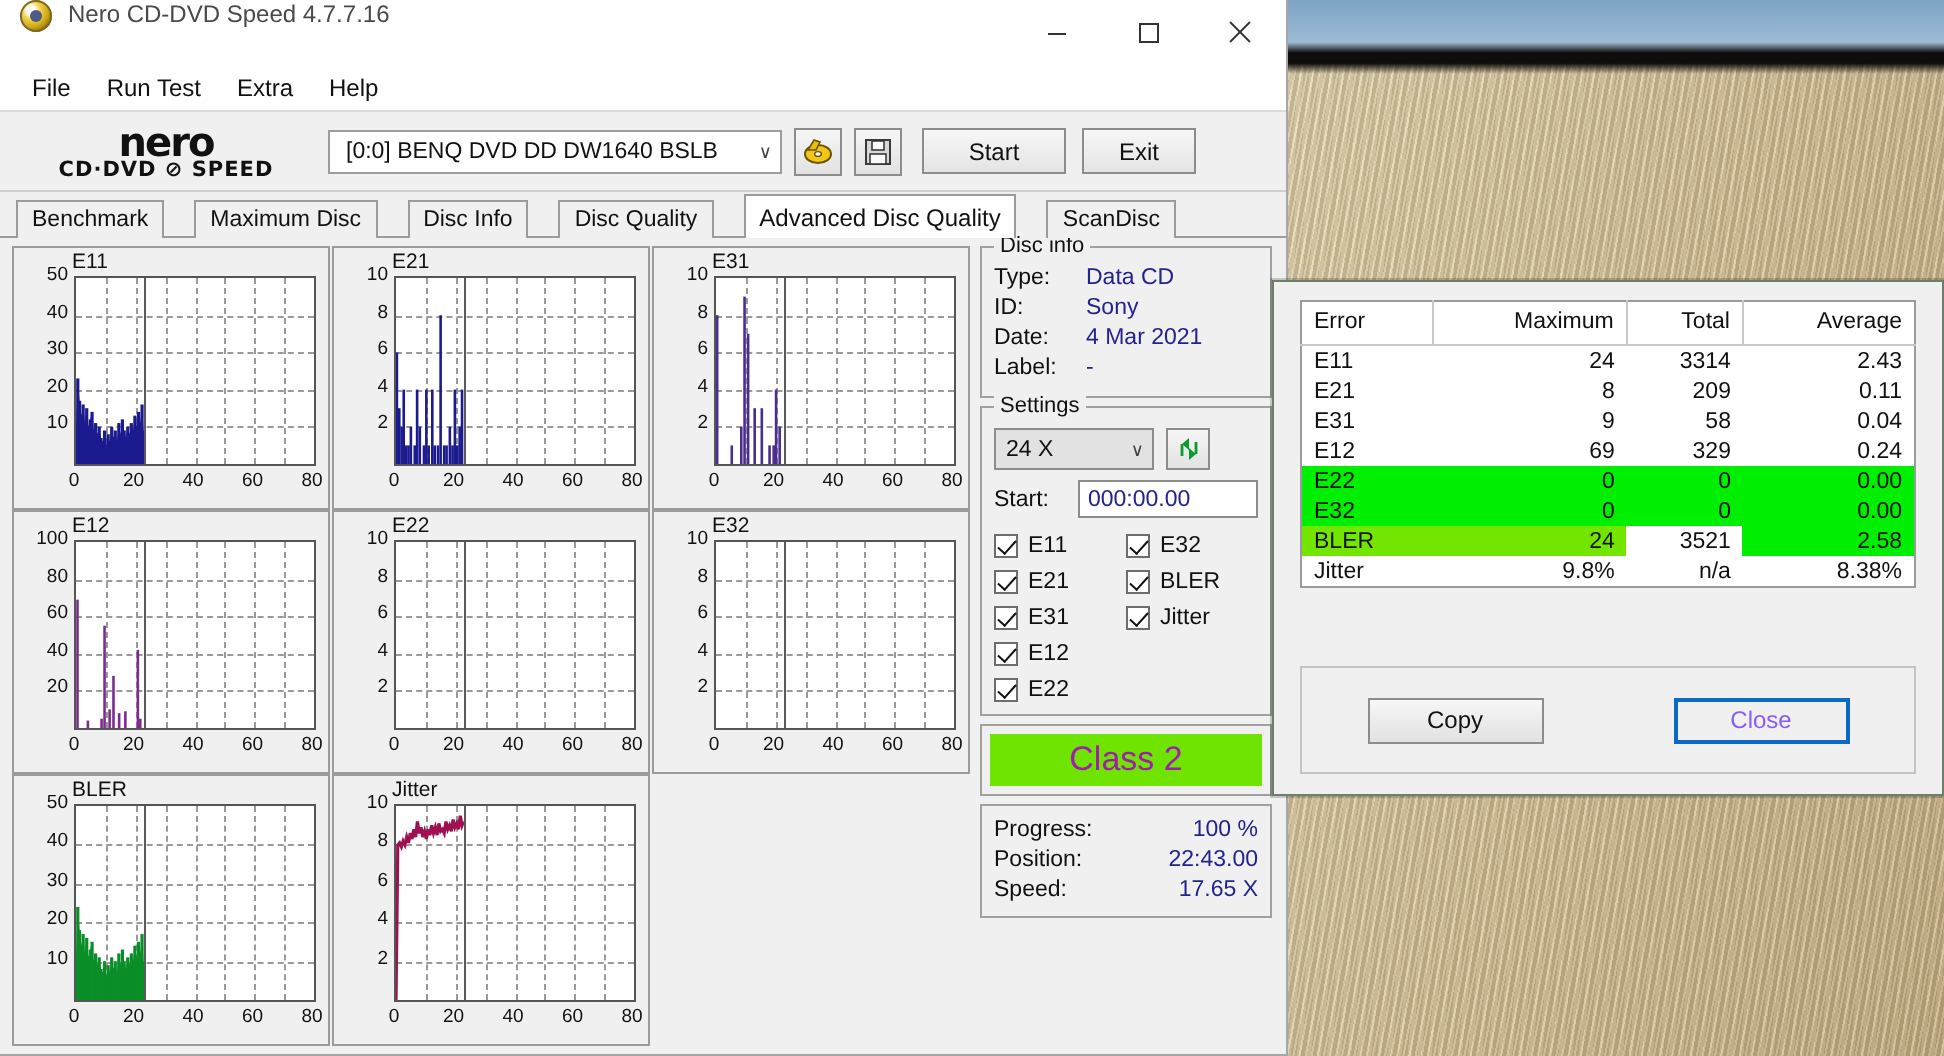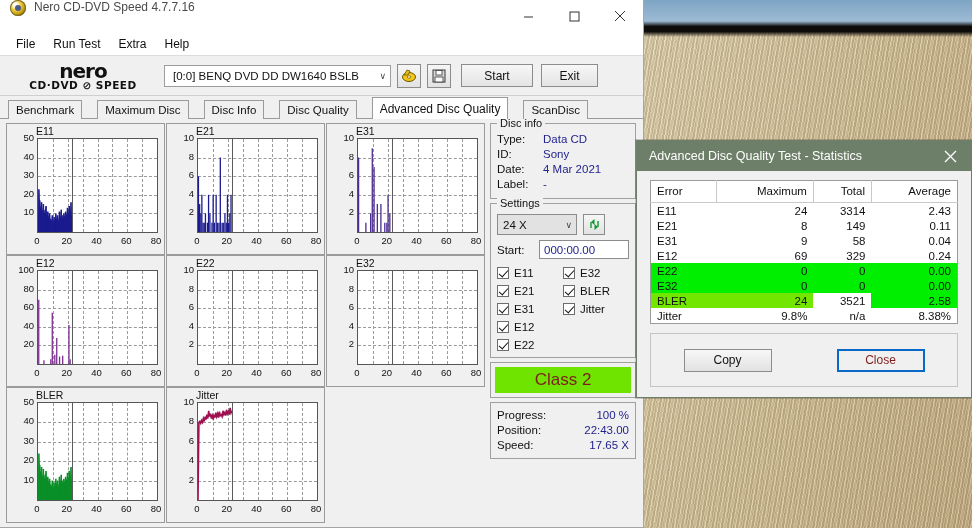--- a/index.html
+++ b/index.html
@@ -171,21 +171,21 @@
   }
   .cb .box:after{
     content:""; position:absolute; left:3px; top:0px; width:4px; height:8px;
     border:solid #111; border-width:0 1.6px 1.6px 0; transform:rotate(42deg);
   }
   #class-box{
     border:1px solid #a0a0a0; background:#f0f0f0; padding:4px;
   }
   #class-badge{
     height:26px; background:#6ee400; display:flex; align-items:center; justify-content:center;
-    font-size:17px; color:#7f1d1d;
+    font-size:17px; color:#a21caf;
   }
   #status-box{ border:1px solid #a0a0a0; background:#f0f0f0; padding:5px 6px; }
   .st{ display:flex; font-size:11.5px; line-height:15px; }
   .st .k{ width:62px; color:#111; }
   .st .v{ flex:1; text-align:right; color:#23238e; }
 
   
   #stats-dialog{
     position:absolute; left:636px; top:140px; width:336px; height:258px;
     background:#f0f0f0; border:1px solid #6d7f68;
@@ -222,21 +222,21 @@
     display:flex; align-items:center; justify-content:space-around;
     flex:0 0 54px;
   }
   #copy-button{
     width:88px; height:23px; border:1px solid #8c8c8c;
     background:linear-gradient(#f7f7f7,#e2e2e2);
     display:flex; align-items:center; justify-content:center; font-size:12px; color:#111;
   }
   #close-button{
     width:88px; height:23px; border:2px solid #0a68c8; background:#f0f0f0;
-    display:flex; align-items:center; justify-content:center; font-size:12px; color:#7f1d1d;
+    display:flex; align-items:center; justify-content:center; font-size:12px; color:#8b5cf6;
   }
 </style>
 </head>
 <body>
 
 <div id="wallpaper"></div>
 
 <div id="app">
 
   <div id="titlebar">
@@ -767,50 +767,41 @@
           <span class="k">Speed:</span>
           <span class="v">17.65 X</span>
         </div>
       </div>
 
     </div>
   </div>
 </div>
 
 <div id="stats-dialog">
-  <div id="stats-titlebar">
-    <div class="t">Advanced Disc Quality Test - Statistics</div>
-    <div id="stats-close">
-      <svg width="13" height="13" viewBox="0 0 13 13">
-        <line x1="1" y1="1" x2="12" y2="12" stroke="#fff" stroke-width="1.2"></line>
-        <line x1="12" y1="1" x2="1" y2="12" stroke="#fff" stroke-width="1.2"></line>
-      </svg>
-    </div>
-  </div>
   <div id="stats-body">
     <table id="stats-table">
       <thead>
           <tr>
             <th>Error</th>
             <th>Maximum</th>
             <th>Total</th>
             <th>Average</th>
           </tr>
         </thead>
       <tbody>
           <tr>
             <td class="cell-label">E11</td>
             <td class="cell-max">24</td>
             <td class="cell-total">3314</td>
             <td class="cell-avg">2.43</td>
           </tr>
           <tr>
             <td class="cell-label">E21</td>
             <td class="cell-max">8</td>
-            <td class="cell-total">149</td>
+            <td class="cell-total">209</td>
             <td class="cell-avg">0.11</td>
           </tr>
           <tr>
             <td class="cell-label">E31</td>
             <td class="cell-max">9</td>
             <td class="cell-total">58</td>
             <td class="cell-avg">0.04</td>
           </tr>
           <tr>
             <td class="cell-label">E12</td>

